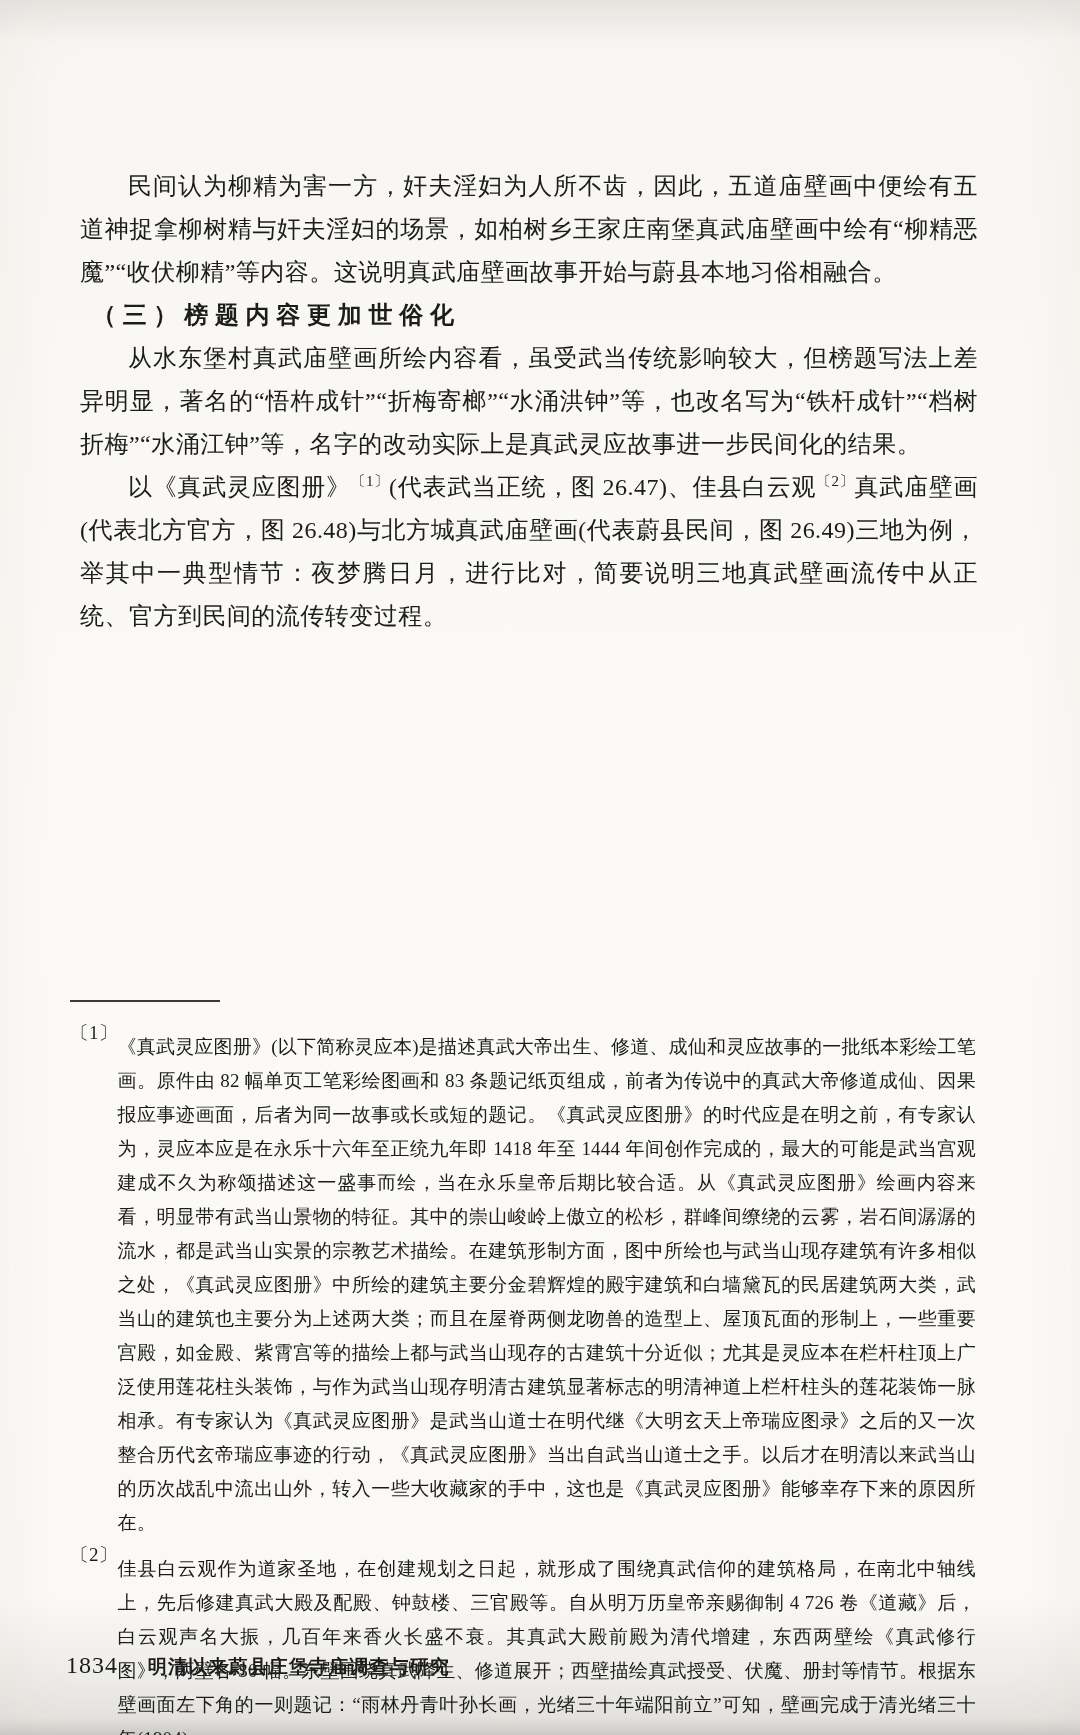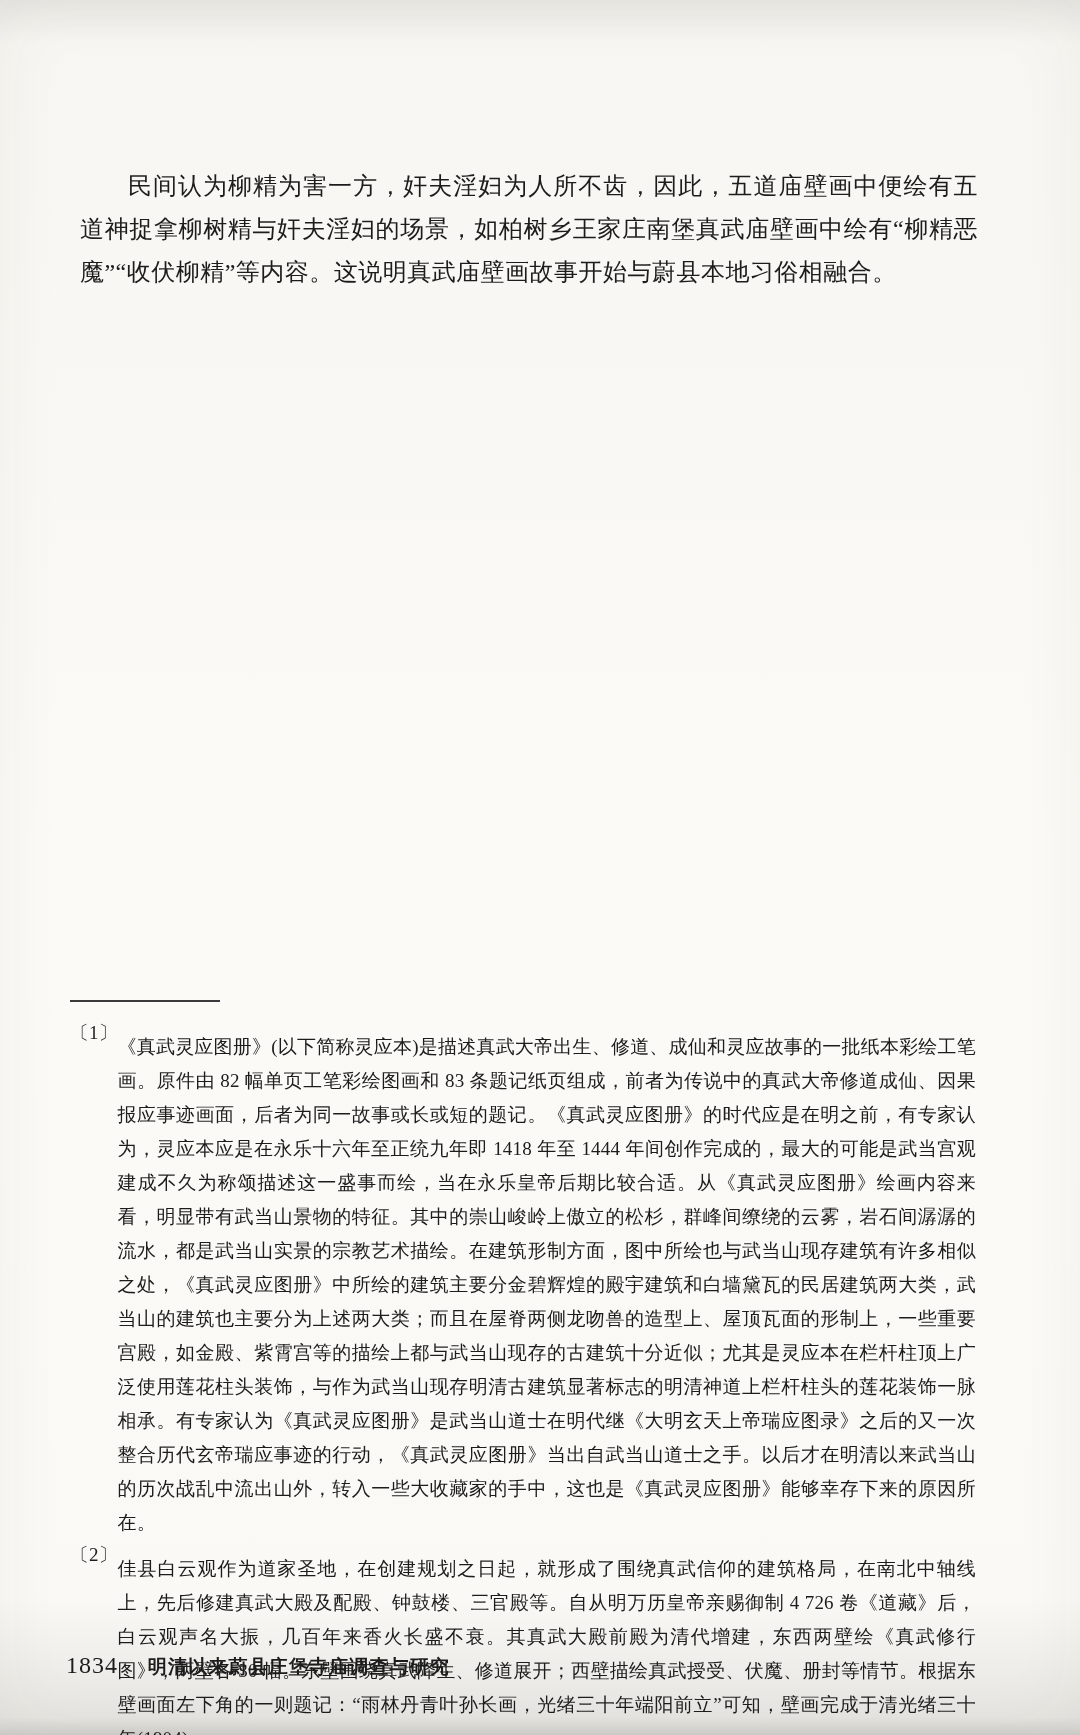--- a/index.html
+++ b/index.html
@@ -105,24 +105,29 @@
 </style>
 </head>
 <body>
 
 <div class="page">
 
   <div class="content">
 
     <p class="body-para">民间认为柳精为害一方，奸夫淫妇为人所不齿，因此，五道庙壁画中便绘有五道神捉拿柳树精与奸夫淫妇的场景，如柏树乡王家庄南堡真武庙壁画中绘有“柳精恶魔”“收伏柳精”等内容。这说明真武庙壁画故事开始与蔚县本地习俗相融合。</p>
 
+    <h3 class="sub-heading">（三）榜题内容更加世俗化</h3>
+
+    <p class="body-para">从水东堡村真武庙壁画所绘内容看，虽受武当传统影响较大，但榜题写法上差异明显，著名的“悟杵成针”“折梅寄榔”“水涌洪钟”等，也改名写为“铁杆成针”“档树折梅”“水涌江钟”等，名字的改动实际上是真武灵应故事进一步民间化的结果。</p>
 
 
 
-
+    <p class="body-para">
+      <span>以《真武灵应图册》</span><sup>〔1〕</sup><span>(代表武当正统，图 26.47)、佳县白云观</span><sup>〔2〕</sup><span>真武庙壁画(代表北方官方，图 26.48)与北方城真武庙壁画(代表蔚县民间，图 26.49)三地为例，举其中一典型情节：夜梦腾日月，进行比对，简要说明三地真武壁画流传中从正统、官方到民间的流传转变过程。</span>
+    </p>
 
   </div>
 
   <div class="footnote-area">
 
     <div class="footnote-rule"></div>
 
     <div class="footnote">
       <span class="fn-marker">〔1〕</span>
       <span class="fn-text">《真武灵应图册》(以下简称灵应本)是描述真武大帝出生、修道、成仙和灵应故事的一批纸本彩绘工笔画。原件由 82 幅单页工笔彩绘图画和 83 条题记纸页组成，前者为传说中的真武大帝修道成仙、因果报应事迹画面，后者为同一故事或长或短的题记。《真武灵应图册》的时代应是在明之前，有专家认为，灵应本应是在永乐十六年至正统九年即 1418 年至 1444 年间创作完成的，最大的可能是武当宫观建成不久为称颂描述这一盛事而绘，当在永乐皇帝后期比较合适。从《真武灵应图册》绘画内容来看，明显带有武当山景物的特征。其中的崇山峻岭上傲立的松杉，群峰间缭绕的云雾，岩石间潺潺的流水，都是武当山实景的宗教艺术描绘。在建筑形制方面，图中所绘也与武当山现存建筑有许多相似之处，《真武灵应图册》中所绘的建筑主要分金碧辉煌的殿宇建筑和白墙黛瓦的民居建筑两大类，武当山的建筑也主要分为上述两大类；而且在屋脊两侧龙吻兽的造型上、屋顶瓦面的形制上，一些重要宫殿，如金殿、紫霄宫等的描绘上都与武当山现存的古建筑十分近似；尤其是灵应本在栏杆柱顶上广泛使用莲花柱头装饰，与作为武当山现存明清古建筑显著标志的明清神道上栏杆柱头的莲花装饰一脉相承。有专家认为《真武灵应图册》是武当山道士在明代继《大明玄天上帝瑞应图录》之后的又一次整合历代玄帝瑞应事迹的行动，《真武灵应图册》当出自武当山道士之手。以后才在明清以来武当山的历次战乱中流出山外，转入一些大收藏家的手中，这也是《真武灵应图册》能够幸存下来的原因所在。</span>

